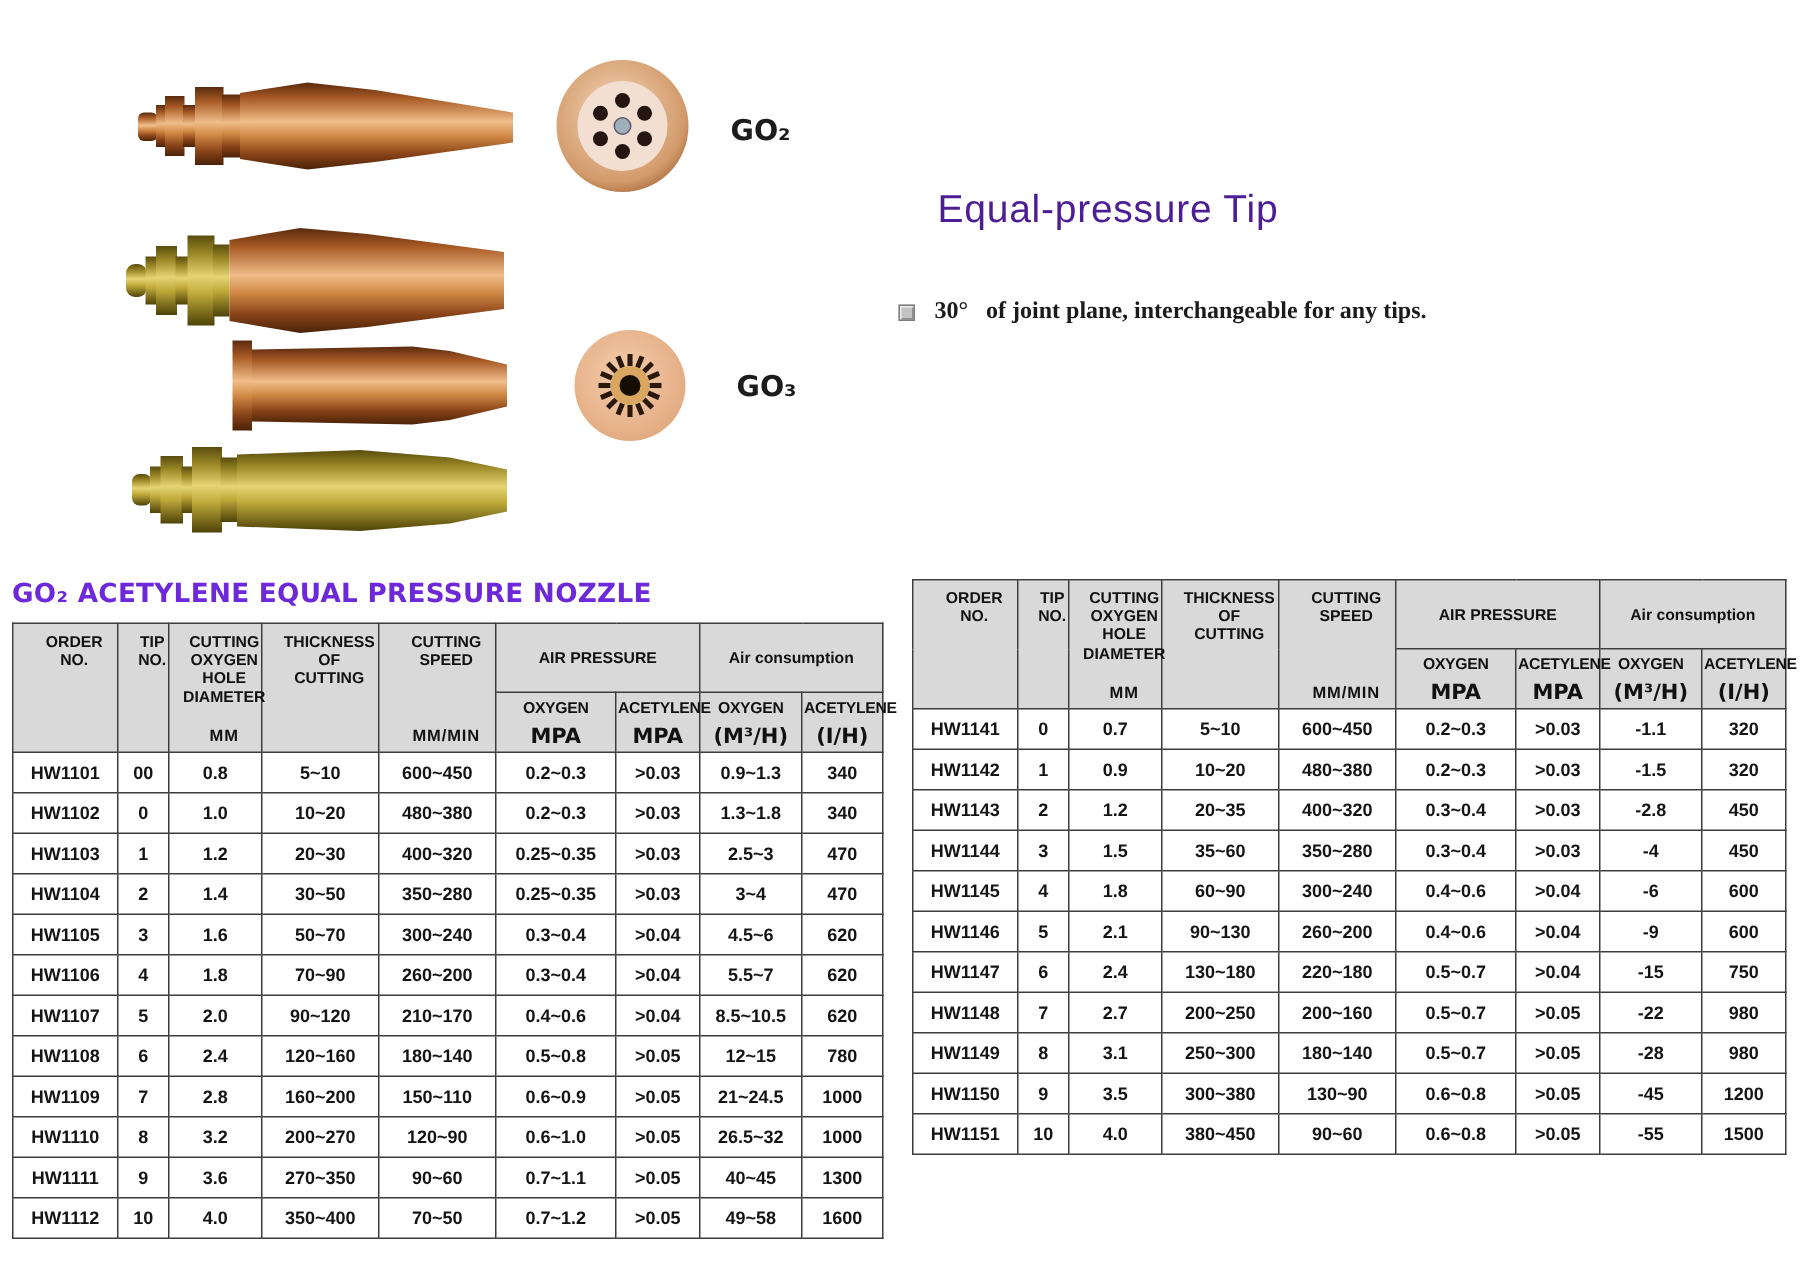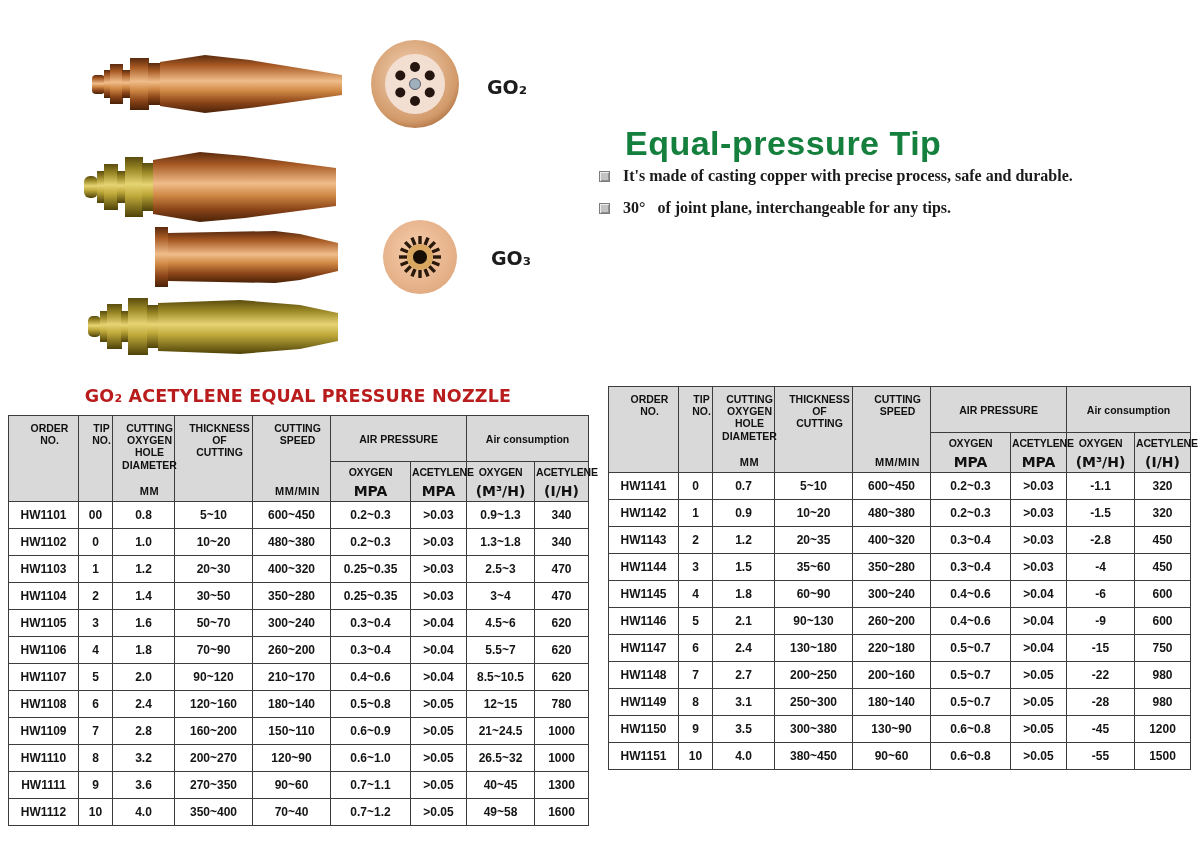--- a/index.html
+++ b/index.html
@@ -14,41 +14,41 @@
   .go-label {
     position:absolute; font-family:"DejaVu Sans","Liberation Sans",sans-serif;
     font-weight:bold; font-size:19px; color:#1c1c1c;
   }
   .go-label.g2 { left:487px; top:76px; }
   .go-label.g3 { left:491px; top:247px; }
 
   
   .intro-title {
     position:absolute; left:625px; top:124px;
-    font-size:34px; font-weight:bold; letter-spacing:0.5px; color:#15803d;
+    font-size:26px; font-weight:normal; letter-spacing:0.5px; color:#4c1d95;
   }
   .bullet-row {
     position:absolute; display:flex; align-items:flex-start; gap:13px;
     font-family:"Liberation Serif","DejaVu Serif",serif; font-weight:bold;
     font-size:16px; color:#1b1b1b; white-space:pre-wrap;
   }
   .bullet-row.b1 { left:599px; top:167px; }
   .bullet-row.b2 { left:599px; top:199px; }
   .bullet-sq {
     flex:0 0 auto; width:11px; height:11px; margin-top:4px;
     background:#c3c3c3; border:1px solid #7d7d7d;
     box-shadow: inset 1px 1px 0 #ededed, inset -1px -1px 0 #8f8f8f;
   }
 
   
   .table-block { position:absolute; top:386px; }
   .table-block.left  { left:8px;  width:580px; }
   .table-block.right { left:608px; width:582px; }
   .table-title {
-    text-align:center; font-weight:bold; font-size:17.5px; color:#b91c1c;
+    text-align:left; font-weight:bold; font-size:17.5px; color:#6d28d9;
     letter-spacing:0.2px; margin-bottom:9px;
     font-family:"DejaVu Sans","Liberation Sans",sans-serif;
   }
   table { width:100%; border-collapse:collapse; table-layout:fixed; }
   th, td { border:1px solid #3c3c3c; }
   thead th {
     background:#d9d9d9; font-weight:bold; font-size:10.5px; color:#111;
     vertical-align:middle; text-align:center; padding:1px;
   }
   thead tr.h1 th { height:46px; }
@@ -171,24 +171,20 @@
       <rect x="128" y="298" width="20" height="57" fill="url(#bra)"></rect>
       <rect x="147" y="305" width="11" height="43" fill="url(#bra)"></rect>
       <polygon points="158,303 240,300 300,305 338,313 338,341 300,349 240,354 158,351" fill="url(#bra)"></polygon>
     </g>
   </svg>
 
   <div class="go-label g2">GO₂</div>
   <div class="go-label g3">GO₃</div>
 
   <div class="intro-title">Equal-pressure Tip</div>
-  <div class="bullet-row b1">
-    <span class="bullet-sq"></span>
-    <span>It's made of casting copper with precise process, safe and durable.</span>
-  </div>
   <div class="bullet-row b2">
     <span class="bullet-sq"></span>
     <span>30°   of joint plane, interchangeable for any tips.</span>
   </div>
 
   <section class="table-block left">
     <h2 class="table-title">GO₂ ACETYLENE EQUAL PRESSURE NOZZLE</h2>
     <table>
       <colgroup>
         <col style="width:70px">
@@ -389,21 +385,21 @@
             <td>0.7~1.1</td>
             <td>&gt;0.05</td>
             <td>40~45</td>
             <td>1300</td>
           </tr>
           <tr>
             <td>HW1112</td>
             <td>10</td>
             <td>4.0</td>
             <td>350~400</td>
-            <td>70~40</td>
+            <td>70~50</td>
             <td>0.7~1.2</td>
             <td>&gt;0.05</td>
             <td>49~58</td>
             <td>1600</td>
           </tr>
         </tbody>
     </table>
   </section>
 
   <section class="table-block right">

